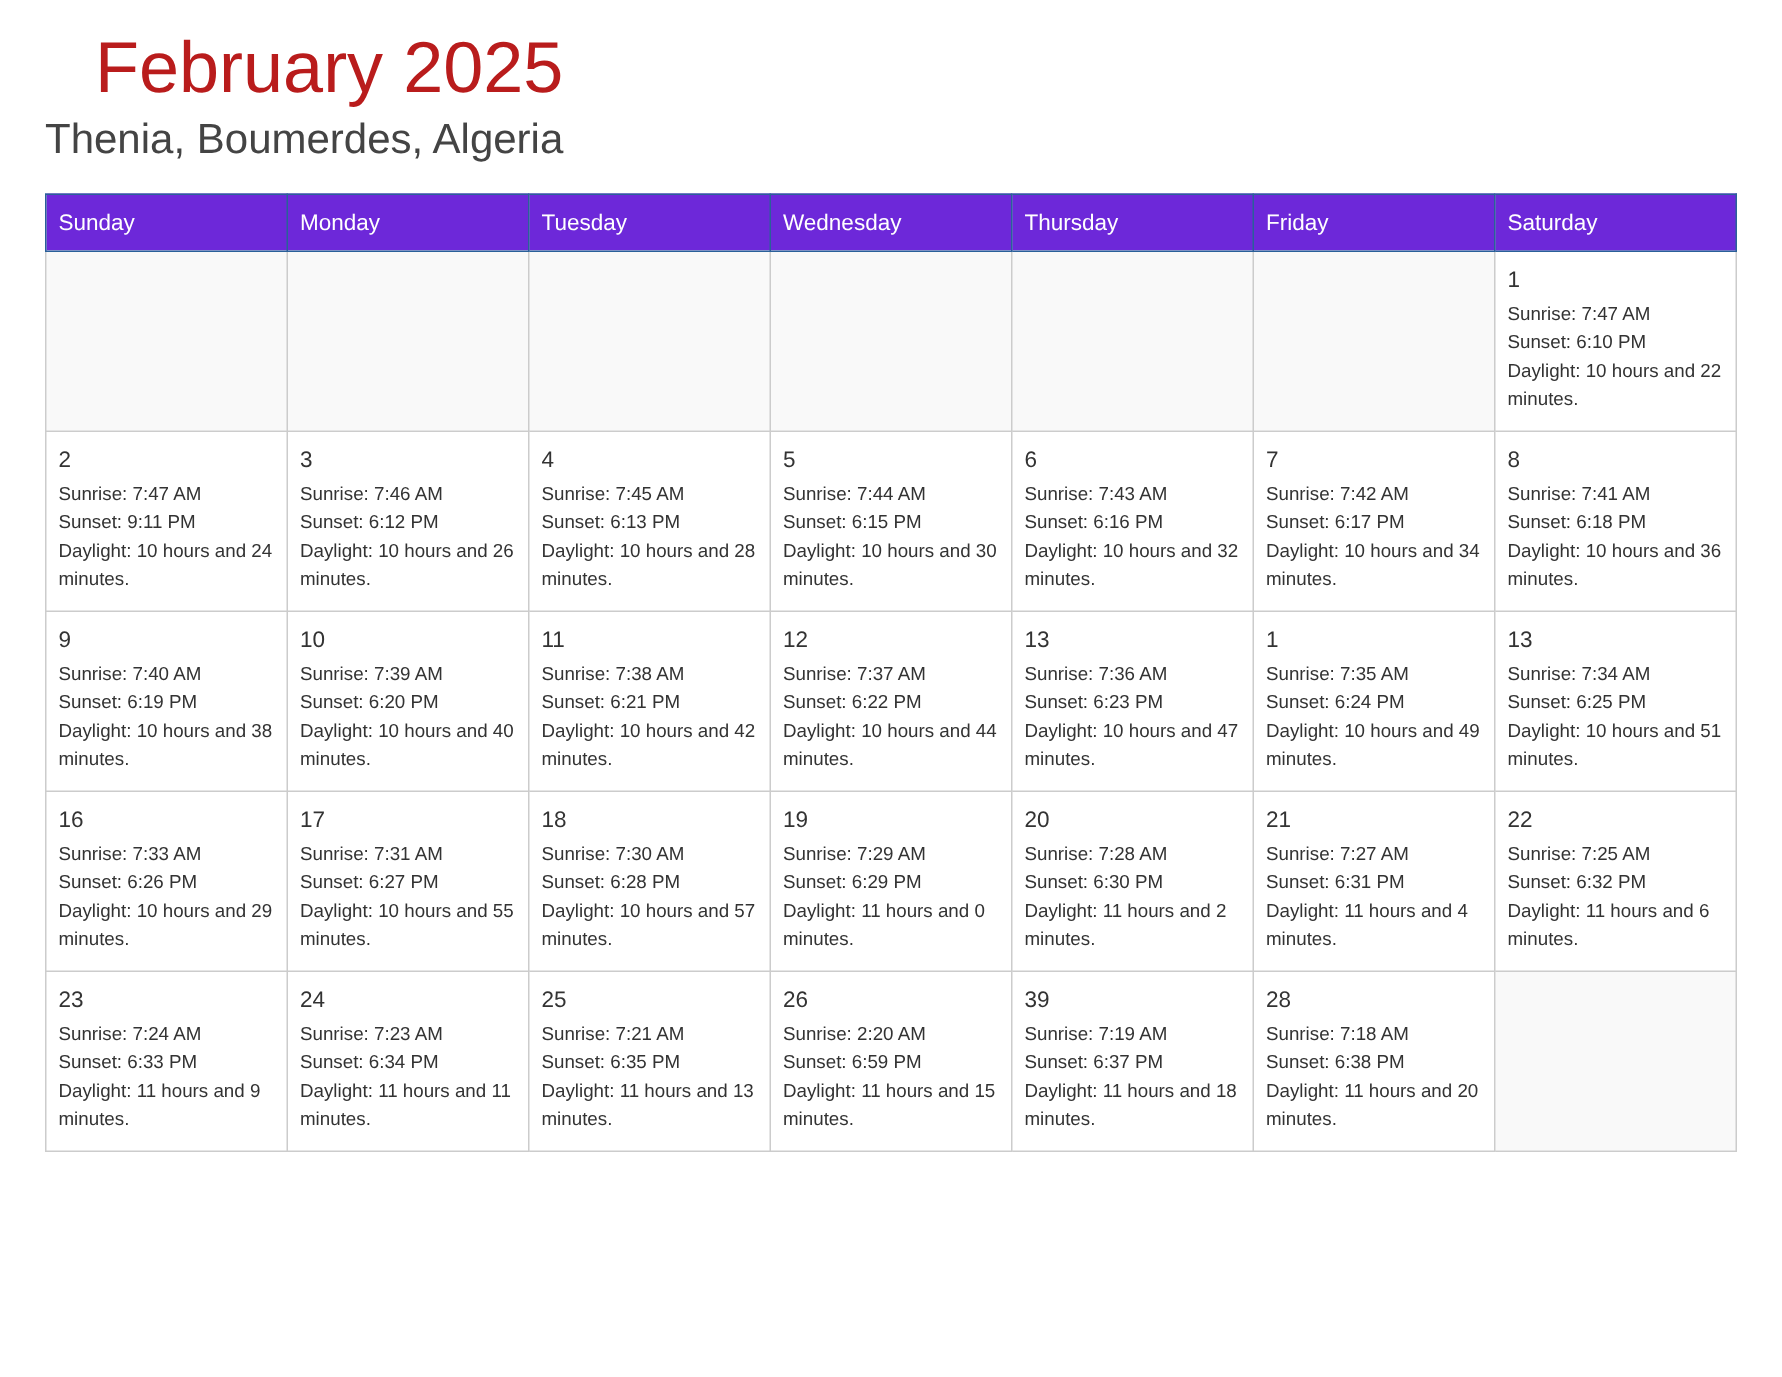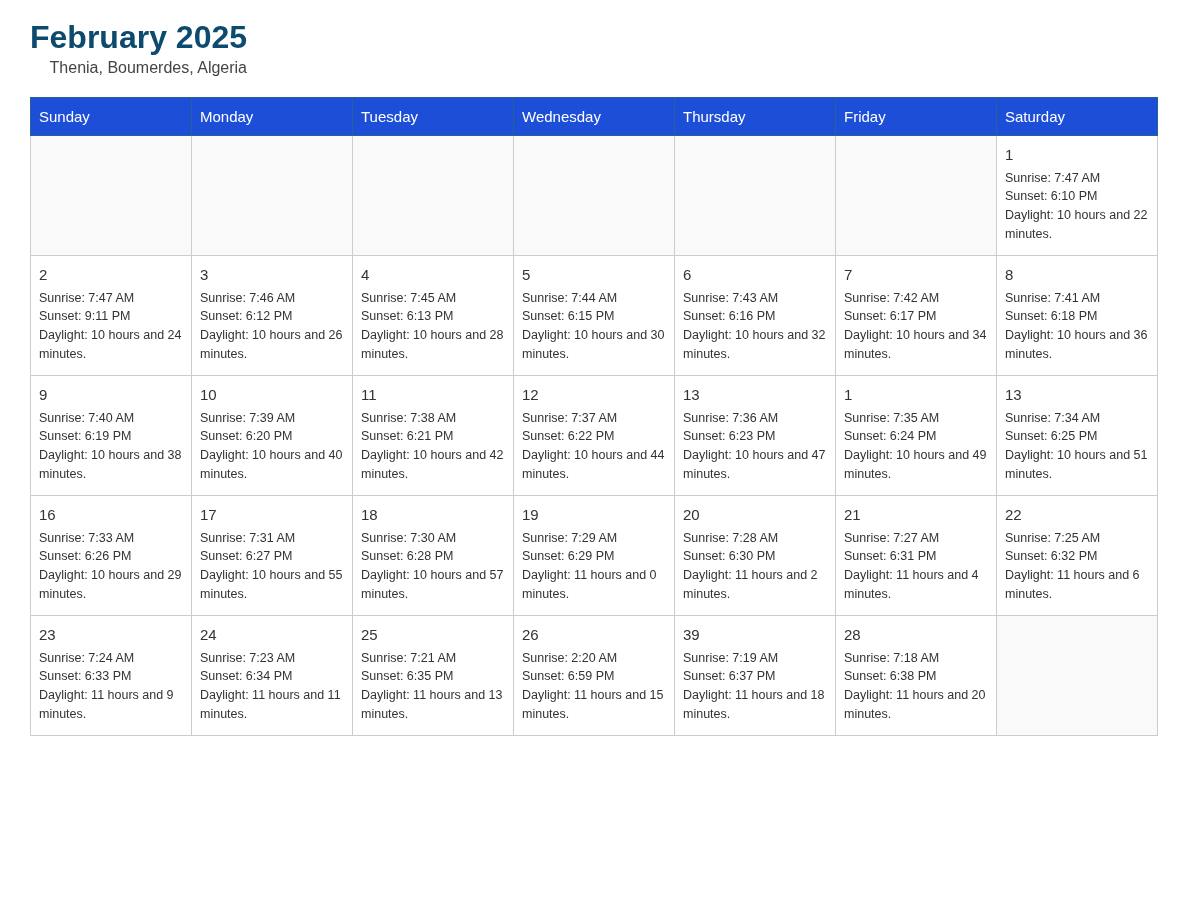--- a/index.html
+++ b/index.html
@@ -18,37 +18,37 @@
     }
     .logo {
       display: flex;
       flex-direction: column;
       align-items: flex-start;
     }
     .title-area {
       text-align: right;
     }
     .month-title {
-      font-size: 32px;
-      font-weight: 700;
-      color: #0c4a6e;
+      font-size: 48px;
+      font-weight: 400;
+      color: #b91c1c;
       line-height: 1.1;
     }
     .subtitle {
-      font-size: 16px;
+      font-size: 28px;
       color: #444;
       margin-top: 4px;
     }
     .calendar {
       width: 100%;
       border-collapse: collapse;
       border: 1px solid #ccc;
     }
     .calendar th {
-      background-color: #1d4ed8;
+      background-color: #6d28d9;
       color: #fff;
       padding: 10px 8px;
       text-align: left;
       font-size: 15px;
       font-weight: normal;
       border: 1px solid #2a6099;
     }
     .calendar td {
       vertical-align: top;
       padding: 8px 8px;

